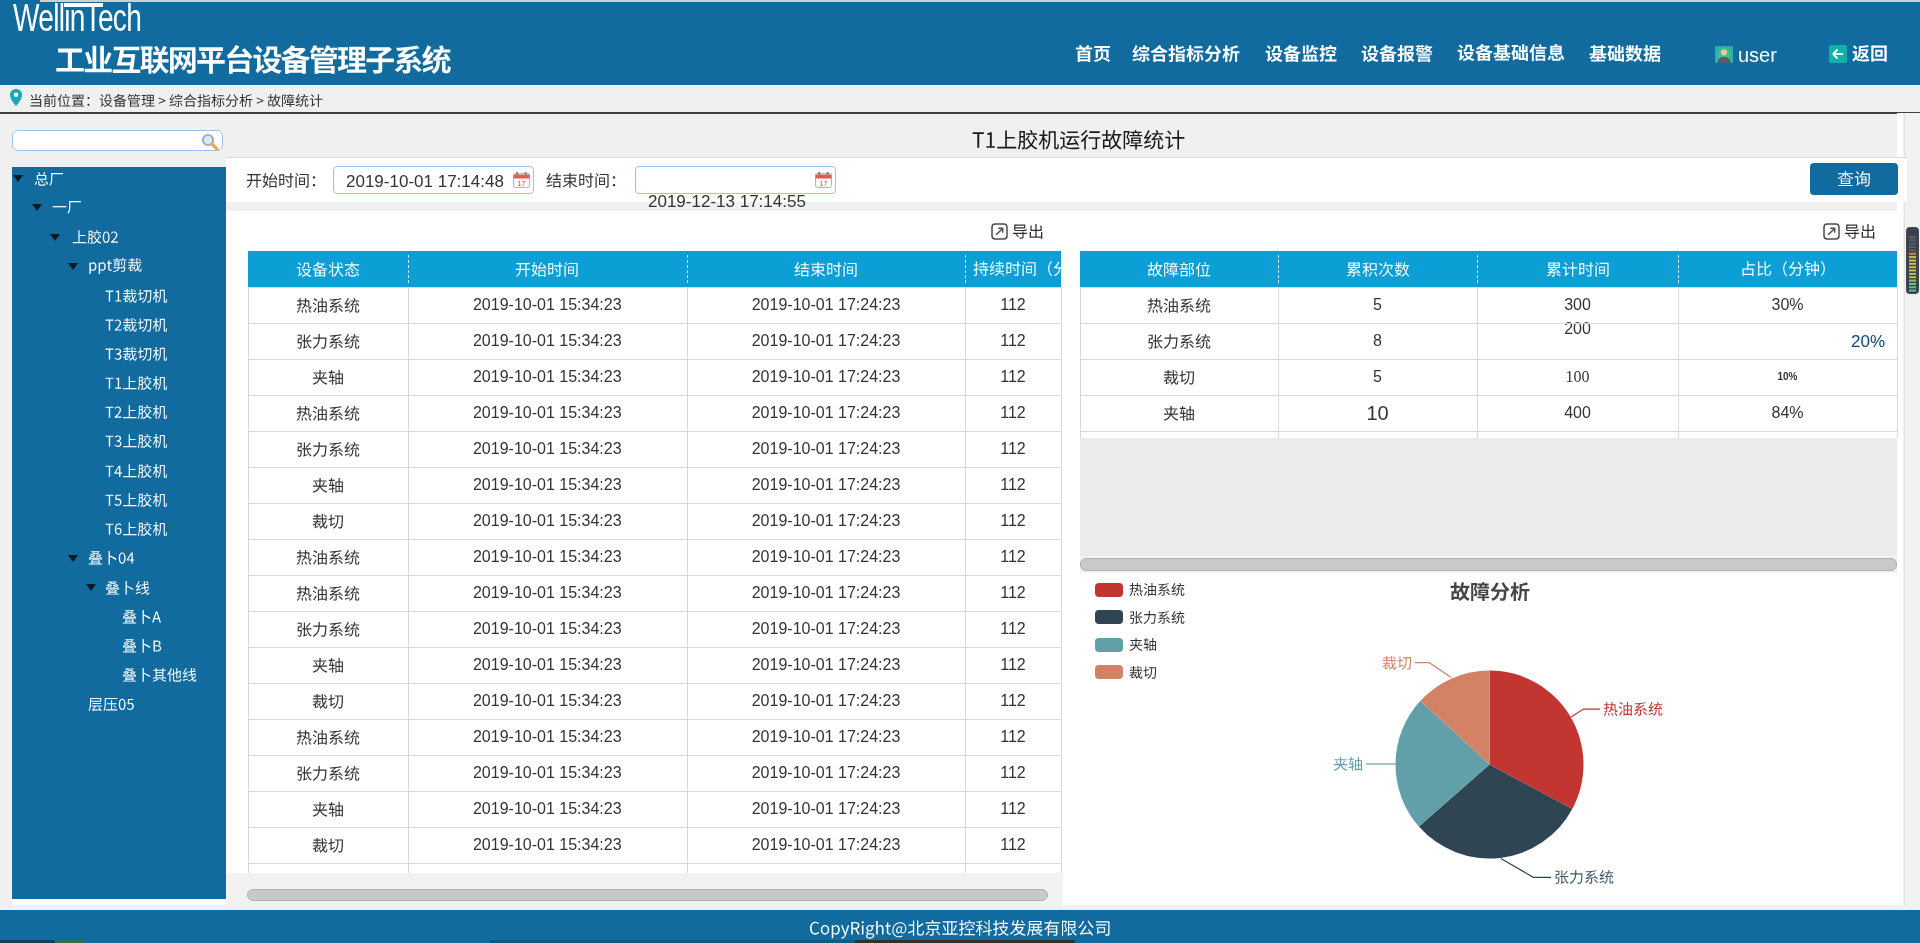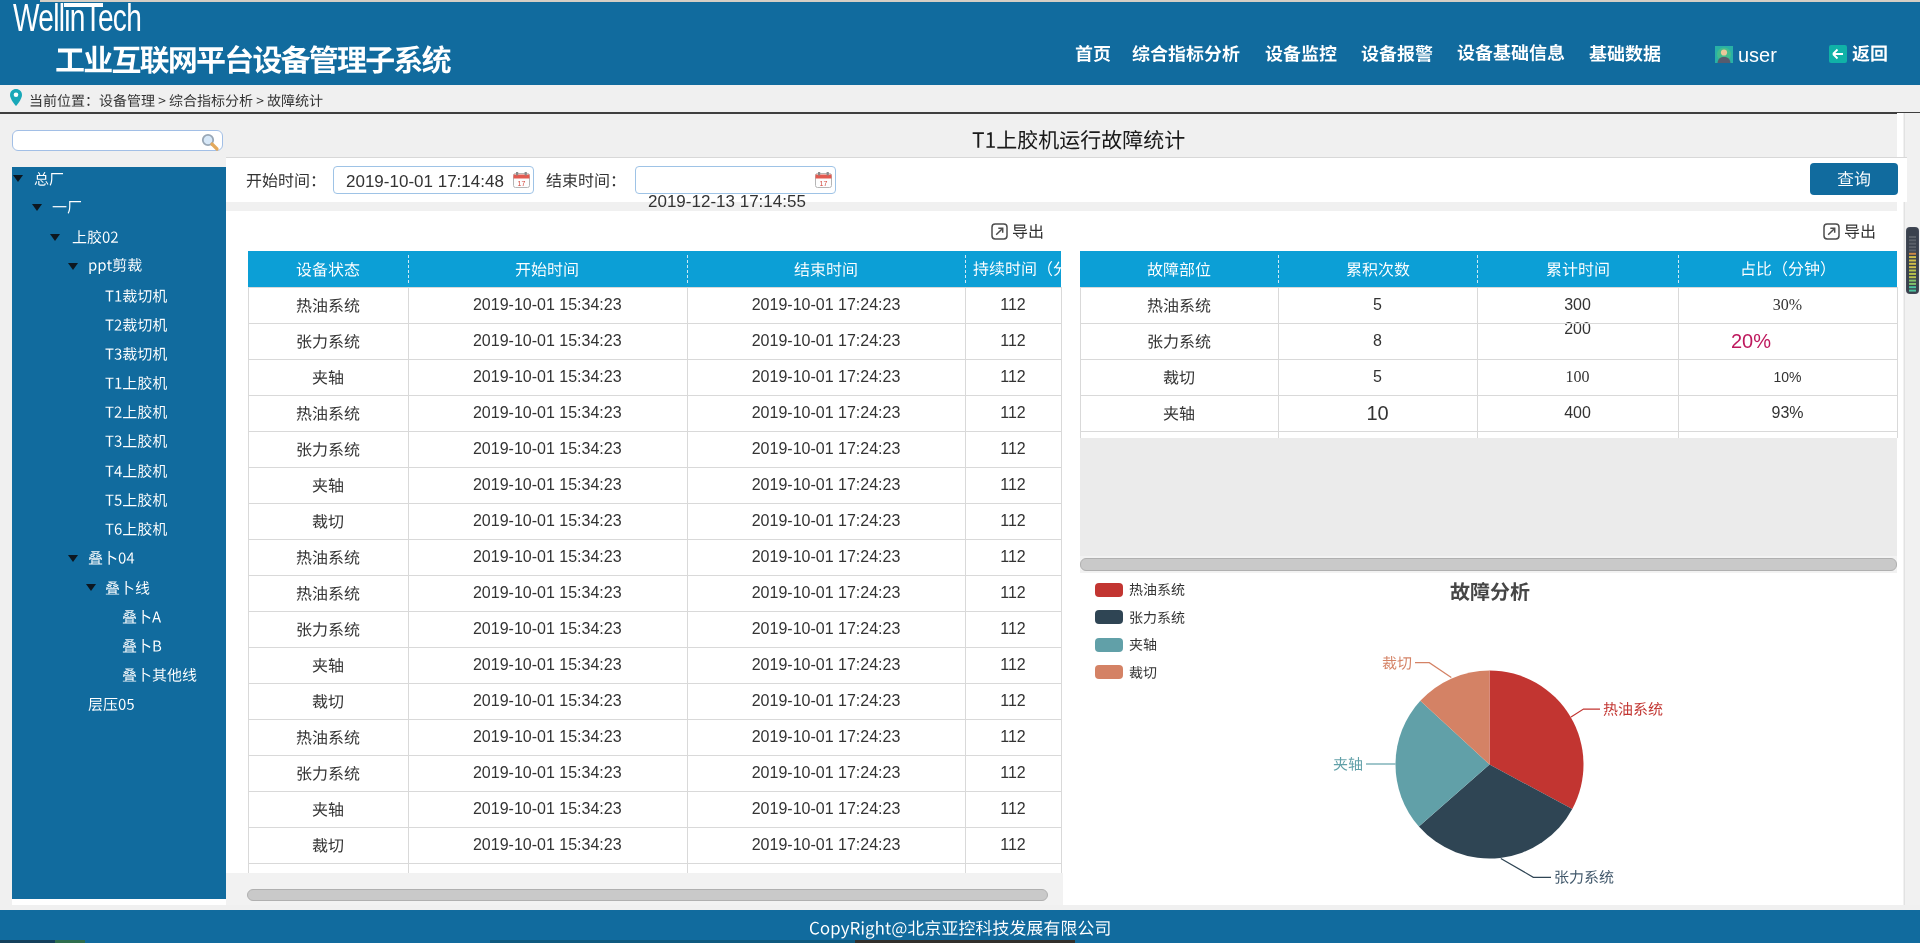--- a/index.html
+++ b/index.html
@@ -680,50 +680,50 @@
 <svg style="position:absolute;left:1147.0px;top:295.6px;overflow:visible" width="64.0" height="18.8">
     <g fill="#333333" transform="translate(0,15.50) scale(0.016000,-0.016000)">
       <use href="#r68" x="0"></use>
       <use href="#r69" x="1000"></use>
       <use href="#r70" x="2000"></use>
       <use href="#r19" x="3000"></use>
     </g>
   </svg>
 <div style="position:absolute;left:1377.5px;top:305px;transform:translate(-50%,-50%);font-family:'Liberation Sans',sans-serif;font-size:16px;font-weight:normal;color:#333333;white-space:nowrap;line-height:1;">5</div>
 <div style="position:absolute;left:1577.5px;top:305px;transform:translate(-50%,-50%);font-family:'Liberation Sans',sans-serif;font-size:16px;font-weight:normal;color:#333333;white-space:nowrap;line-height:1;">300</div>
-<div style="position:absolute;left:1787.5px;top:305px;transform:translate(-50%,-50%);font-family:Liberation Serif, serif;font-size:16px;font-weight:normal;color:#333333;white-space:nowrap;line-height:1;">30%</div>
+<div style="position:absolute;left:1787.5px;top:305px;transform:translate(-50%,-50%);font-family:Liberation Sans, sans-serif;font-size:16px;font-weight:normal;color:#333333;white-space:nowrap;line-height:1;">30%</div>
 <svg style="position:absolute;left:1147.0px;top:331.6px;overflow:visible" width="64.0" height="18.9">
     <g fill="#333333" transform="translate(0,15.50) scale(0.016000,-0.016000)">
       <use href="#r71" x="0"></use>
       <use href="#r72" x="1000"></use>
       <use href="#r70" x="2000"></use>
       <use href="#r19" x="3000"></use>
     </g>
   </svg>
 <div style="position:absolute;left:1377.5px;top:341px;transform:translate(-50%,-50%);font-family:'Liberation Sans',sans-serif;font-size:16px;font-weight:normal;color:#333333;white-space:nowrap;line-height:1;">8</div>
 <div style="position:absolute;left:1577.5px;top:329px;transform:translate(-50%,-50%);font-family:'Liberation Sans',sans-serif;font-size:16px;font-weight:normal;color:#333333;white-space:nowrap;line-height:1;">200</div>
-<div style="position:absolute;left:1751px;top:341px;transform:translate(-50%,-50%);font-family:'Liberation Sans',sans-serif;font-size:20px;font-weight:normal;color:#be185d;white-space:nowrap;line-height:1;">20%</div>
+<div style="position:absolute;left:1868px;top:341px;transform:translate(-50%,-50%);font-family:'Liberation Sans',sans-serif;font-size:17px;font-weight:normal;color:#0c4a6e;white-space:nowrap;line-height:1;">20%</div>
 <svg style="position:absolute;left:1163.0px;top:367.6px;overflow:visible" width="32.0" height="18.7">
     <g fill="#333333" transform="translate(0,15.44) scale(0.016000,-0.016000)">
       <use href="#r31" x="0"></use>
       <use href="#r34" x="1000"></use>
     </g>
   </svg>
 <div style="position:absolute;left:1377.5px;top:377px;transform:translate(-50%,-50%);font-family:'Liberation Sans',sans-serif;font-size:16px;font-weight:normal;color:#333333;white-space:nowrap;line-height:1;">5</div>
 <div style="position:absolute;left:1577.5px;top:377px;transform:translate(-50%,-50%);font-family:Liberation Serif, serif;font-size:16px;font-weight:normal;color:#333333;white-space:nowrap;line-height:1;">100</div>
-<div style="position:absolute;left:1787.5px;top:377px;transform:translate(-50%,-50%);font-family:'Liberation Sans',sans-serif;font-size:14px;font-weight:normal;color:#333333;white-space:nowrap;line-height:1;">10%</div>
+<div style="position:absolute;left:1787.5px;top:377px;transform:translate(-50%,-50%);font-family:'Liberation Sans',sans-serif;font-size:10px;font-weight:bold;color:#333333;white-space:nowrap;line-height:1;">10%</div>
 <svg style="position:absolute;left:1163.0px;top:403.6px;overflow:visible" width="32.0" height="18.7">
     <g fill="#333333" transform="translate(0,15.44) scale(0.016000,-0.016000)">
       <use href="#r73" x="0"></use>
       <use href="#r74" x="1000"></use>
     </g>
   </svg>
 <div style="position:absolute;left:1377.5px;top:413px;transform:translate(-50%,-50%);font-family:'Liberation Sans',sans-serif;font-size:20px;font-weight:normal;color:#333333;white-space:nowrap;line-height:1;">10</div>
 <div style="position:absolute;left:1577.5px;top:413px;transform:translate(-50%,-50%);font-family:'Liberation Sans',sans-serif;font-size:16px;font-weight:normal;color:#333333;white-space:nowrap;line-height:1;">400</div>
-<div style="position:absolute;left:1787.5px;top:413px;transform:translate(-50%,-50%);font-family:'Liberation Sans',sans-serif;font-size:16px;font-weight:normal;color:#333333;white-space:nowrap;line-height:1;">93%</div>
+<div style="position:absolute;left:1787.5px;top:413px;transform:translate(-50%,-50%);font-family:'Liberation Sans',sans-serif;font-size:16px;font-weight:normal;color:#333333;white-space:nowrap;line-height:1;">84%</div>
 <div style="position:absolute;left:1080px;top:287px;width:817px;height:1px;background:#d9d9d9"></div>
 <div style="position:absolute;left:1080px;top:323px;width:817px;height:1px;background:#d9d9d9"></div>
 <div style="position:absolute;left:1080px;top:359px;width:817px;height:1px;background:#d9d9d9"></div>
 <div style="position:absolute;left:1080px;top:395px;width:817px;height:1px;background:#d9d9d9"></div>
 <div style="position:absolute;left:1080px;top:431px;width:817px;height:1px;background:#d9d9d9"></div>
 <div style="position:absolute;left:1080px;top:287px;width:1px;height:151px;background:#d9d9d9"></div>
 <div style="position:absolute;left:1278px;top:287px;width:1px;height:151px;background:#d9d9d9"></div>
 <div style="position:absolute;left:1477px;top:287px;width:1px;height:151px;background:#d9d9d9"></div>
 <div style="position:absolute;left:1678px;top:287px;width:1px;height:151px;background:#d9d9d9"></div>
 <div style="position:absolute;left:1897px;top:287px;width:1px;height:151px;background:#d9d9d9"></div>

